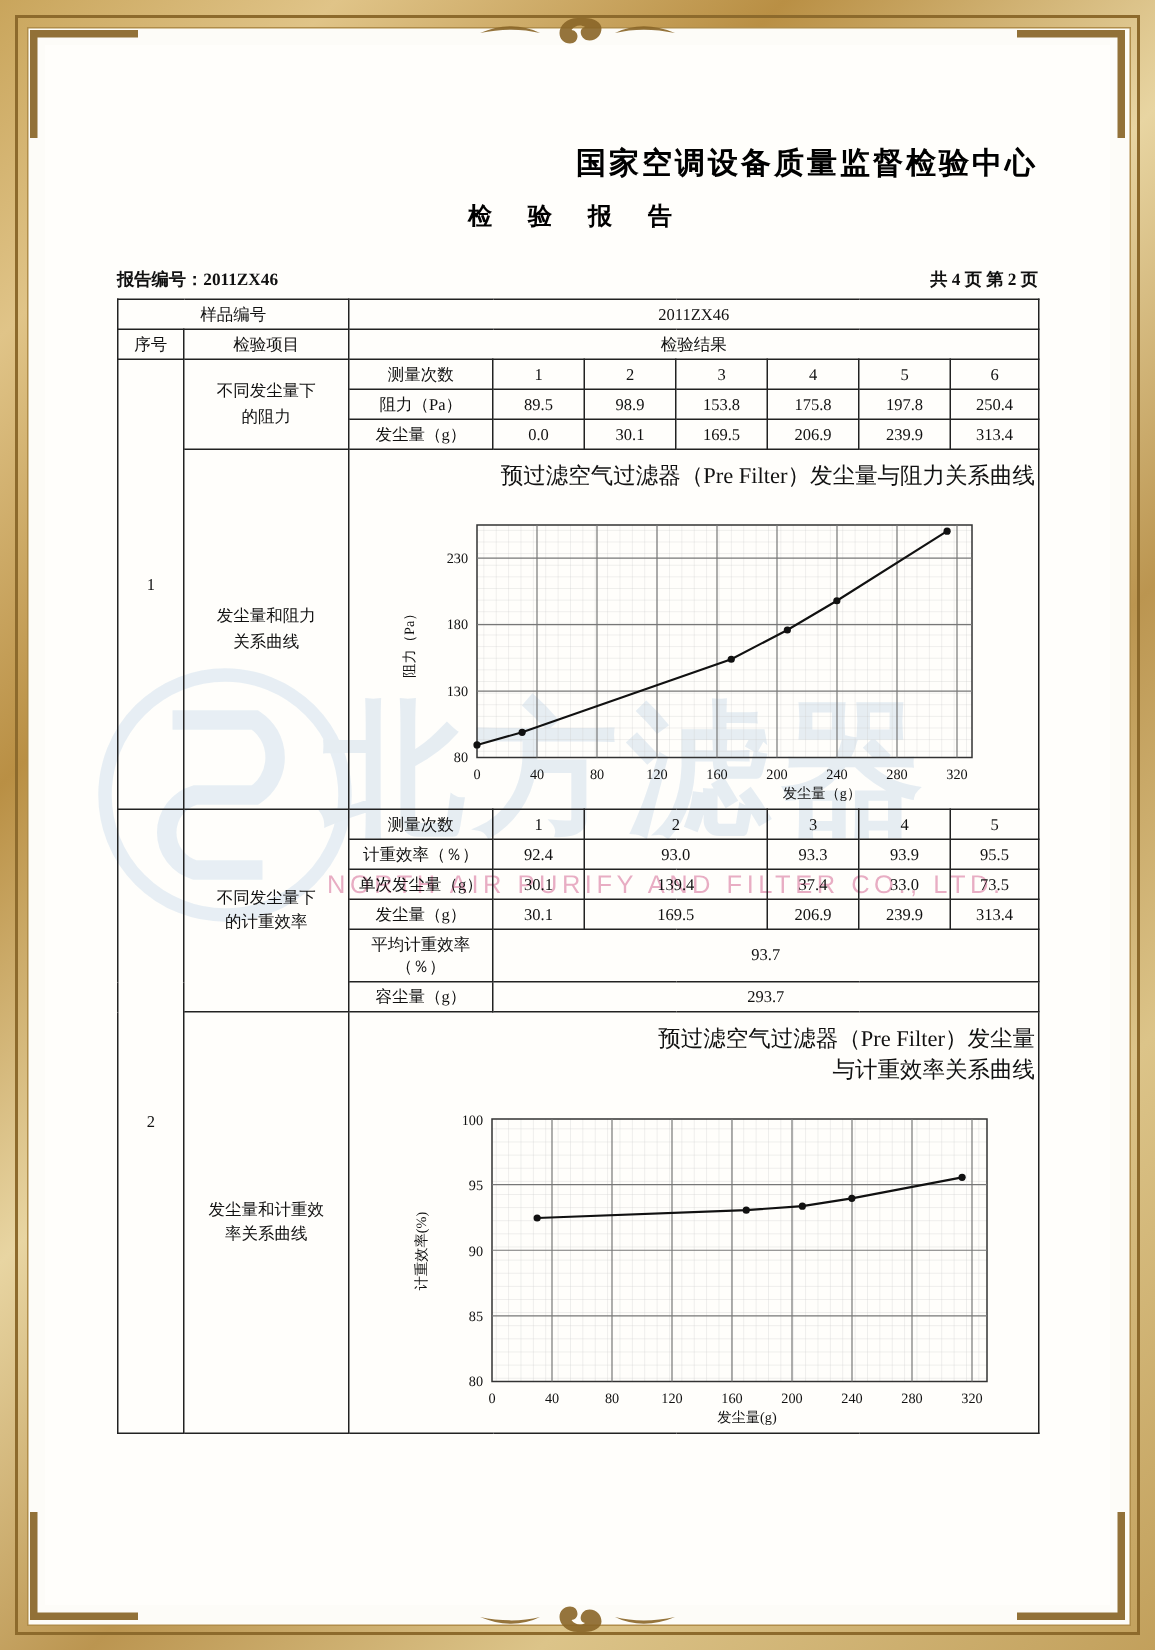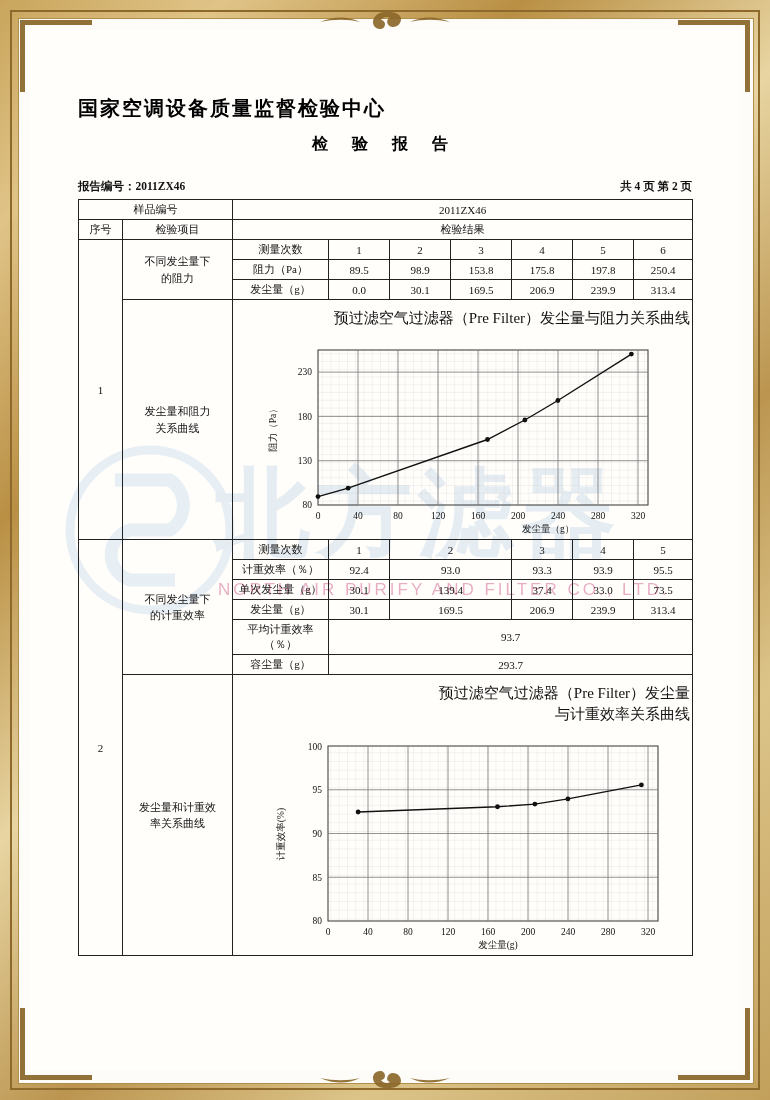--- a/index.html
+++ b/index.html
@@ -62,21 +62,21 @@
     font-size:17px;letter-spacing:3px;color:#be185d;white-space:nowrap;
   }
   .wm-logo{position:absolute;left:20px;top:10px;}
 
   
   .doc{
     position:absolute;left:78px;top:95px;width:614px;
     font-size:12px;color:#111;
   }
   .title1{
-    text-align:left;font-size:20px;font-weight:bold;letter-spacing:2px;
+    text-align:right;font-size:20px;font-weight:bold;letter-spacing:2px;
     font-family:"Liberation Serif", serif;color:#000;
   }
   .title2{
     text-align:center;font-size:16px;font-weight:bold;letter-spacing:10px;
     margin-top:12px;color:#000;
   }
   .meta-row{
     display:flex;justify-content:space-between;align-items:flex-end;
     margin-top:24px;font-size:11.5px;font-weight:bold;
   }

